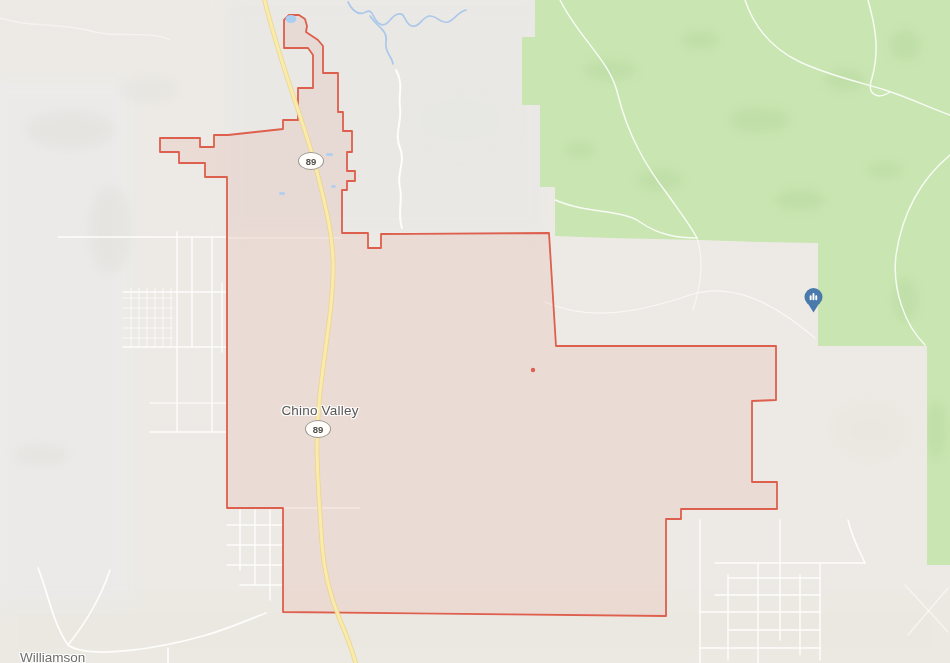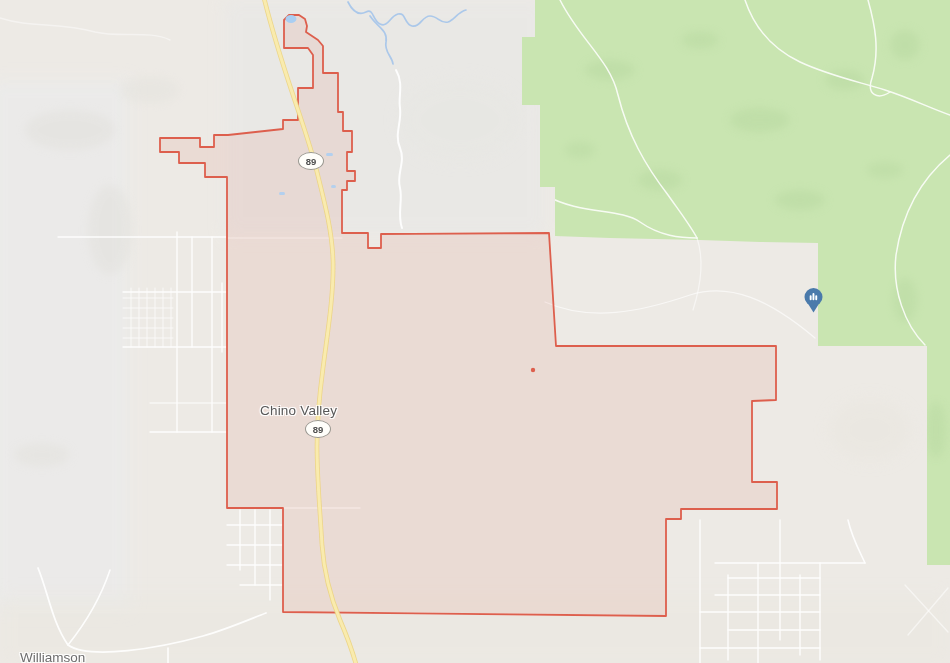--- a/index.html
+++ b/index.html
@@ -10,21 +10,21 @@
   }
   #stage svg.base{position:absolute;left:0;top:0;}
   .map-label{
     position:absolute;
     color:var(--label_gray,#5e5e5e);
     text-shadow:-1px -1px 0 rgba(255,255,255,.9),1px -1px 0 rgba(255,255,255,.9),
                 -1px 1px 0 rgba(255,255,255,.9),1px 1px 0 rgba(255,255,255,.9),
                 0 0 3px rgba(255,255,255,.9);
     white-space:nowrap;cursor:pointer;
   }
-  .town-label{left:260px;top:403px;width:120px;
+  .town-label{left:260px;top:403px;width:120px;text-align:center;
     font-size:13.5px;font-weight:500;letter-spacing:.2px;color:#575757;}
   .poi-label{right:150px;top:289px;text-align:right;font-size:12.5px;
     line-height:14.5px;color:#616161;}
   .locality-label{left:20px;top:650px;font-size:13.5px;font-weight:500;color:#6d6d6d;}
   .shield{
     position:absolute;width:26px;height:18px;box-sizing:border-box;
     background:#fffefa;border:1.7px solid #98968f;border-radius:50%;
     display:flex;align-items:center;justify-content:center;
     font-size:9.5px;font-weight:600;color:#4e4e4e;
   }

